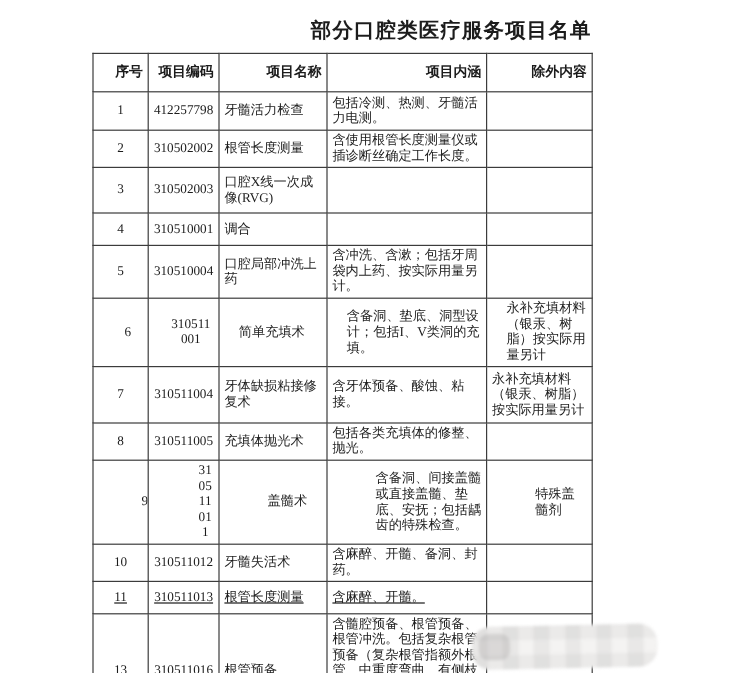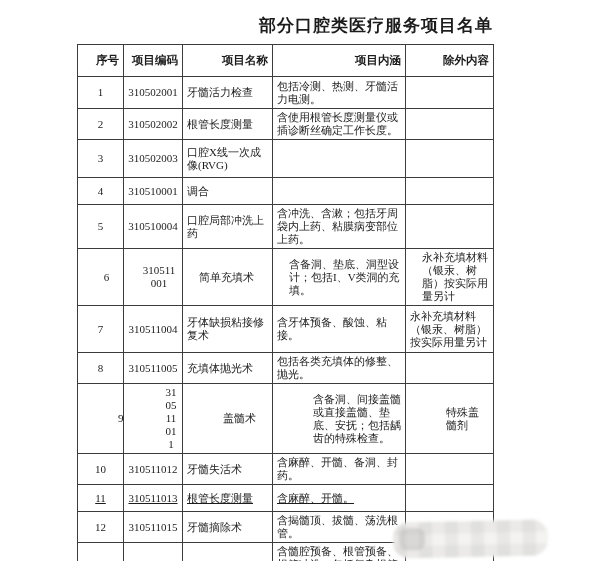--- a/index.html
+++ b/index.html
@@ -117,21 +117,21 @@
       <th>序号</th>
       <th>项目编码</th>
       <th>项目名称</th>
       <th>项目内涵</th>
       <th>除外内容</th>
     </tr>
   </thead>
   <tbody id="table-body">
       <tr>
     <td class="c-no">1</td>
-    <td class="c-code">310502001</td>
+    <td class="c-code">412257798</td>
     <td class="c-name">牙髓活力检查</td>
     <td class="c-desc">包括冷测、热测、牙髓活力电测。</td>
     <td class="c-excl"></td>
   </tr>
       <tr>
     <td class="c-no">2</td>
     <td class="c-code">310502002</td>
     <td class="c-name">根管长度测量</td>
     <td class="c-desc">含使用根管长度测量仪或插诊断丝确定工作长度。</td>
     <td class="c-excl"></td>
@@ -147,21 +147,21 @@
     <td class="c-no">4</td>
     <td class="c-code">310510001</td>
     <td class="c-name">调合</td>
     <td class="c-desc"></td>
     <td class="c-excl"></td>
   </tr>
       <tr>
     <td class="c-no">5</td>
     <td class="c-code">310510004</td>
     <td class="c-name">口腔局部冲洗上药</td>
-    <td class="c-desc">含冲洗、含漱；包括牙周袋内上药、粘膜病变部位上药。</td>
+    <td class="c-desc">含冲洗、含漱；包括牙周袋内上药、按实际用量另计。</td>
     <td class="c-excl"></td>
   </tr>
       <tr>
     <td class="c-no">6</td>
     <td class="c-code">310511001</td>
     <td class="c-name">简单充填术</td>
     <td class="c-desc">含备洞、垫底、洞型设计；包括I、V类洞的充填。</td>
     <td class="c-excl">永补充填材料（银汞、树脂）按实际用量另计</td>
   </tr>
       <tr>
@@ -193,27 +193,20 @@
     <td class="c-excl"></td>
   </tr>
       <tr>
     <td class="c-no">11</td>
     <td class="c-code">310511013</td>
     <td class="c-name">根管长度测量</td>
     <td class="c-desc">含麻醉、开髓。</td>
     <td class="c-excl"></td>
   </tr>
       <tr>
-    <td class="c-no">12</td>
-    <td class="c-code">310511015</td>
-    <td class="c-name">牙髓摘除术</td>
-    <td class="c-desc">含揭髓顶、拔髓、荡洗根管。</td>
-    <td class="c-excl"></td>
-  </tr>
-      <tr>
     <td class="c-no">13</td>
     <td class="c-code">310511016</td>
     <td class="c-name">根管预备</td>
     <td class="c-desc">含髓腔预备、根管预备、根管冲洗。包括复杂根管预备（复杂根管指额外根管、中重度弯曲、有侧枝根管、C形根管等形态异常或者感染严重、经久不愈的根管等）。</td>
     <td class="c-excl"></td>
   </tr>
     </tbody>
 </table>
 
 <div class="blur-patch">

